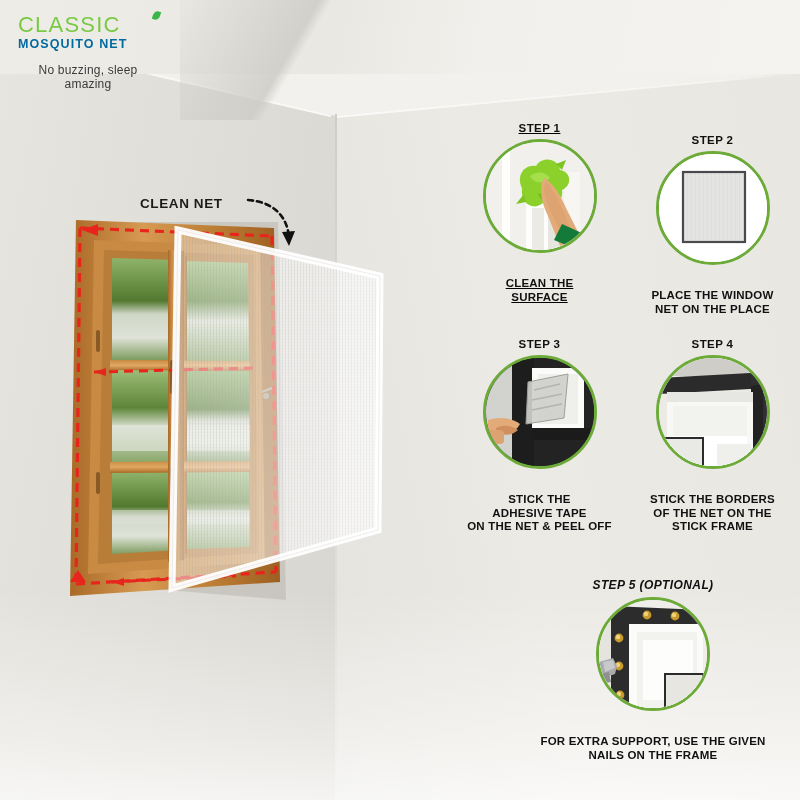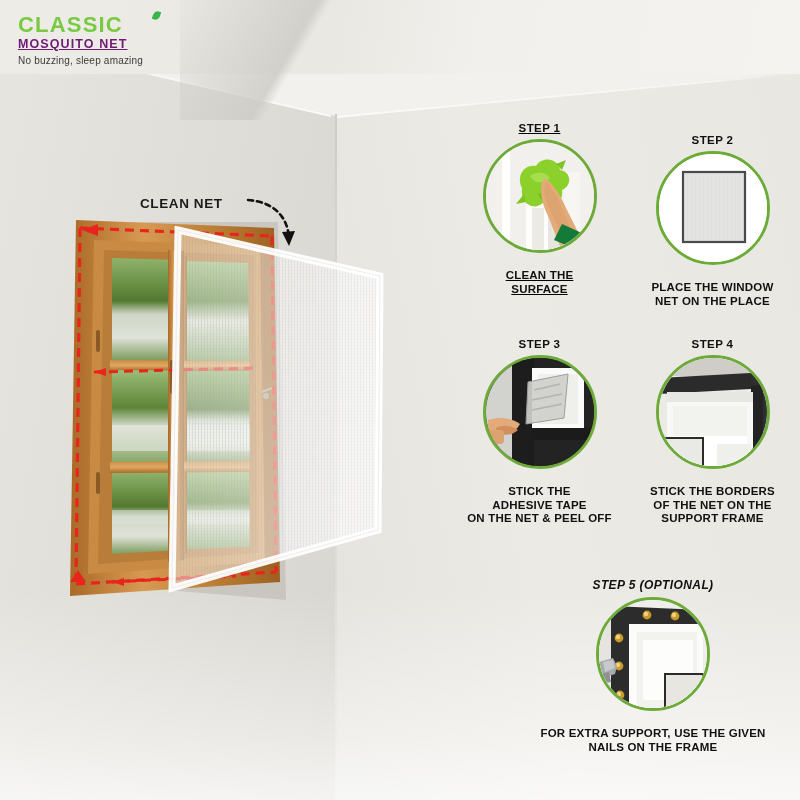--- a/index.html
+++ b/index.html
@@ -50,33 +50,33 @@
   }
   .header-diag {
     position:absolute; left:180px; top:-30px; width:240px; height:150px;
     background:linear-gradient(120deg, rgba(214,212,206,0.0) 0%, rgba(206,204,198,0.85) 48%, rgba(243,242,238,0) 52%);
     transform:rotate(0deg);
   }
 
   
   .logo { position:absolute; left:18px; top:14px; width:140px; }
   .logo-classic {
-    font-size:22px; font-weight:bold; letter-spacing:1.2px;
+    font-size:22px; font-weight:normal; letter-spacing:1.2px;
     color:#7ac943; line-height:1; position:relative;
   }
   .logo-classic .leaf {
     position:absolute; right:-2px; top:-3px; width:7px; height:9px;
     background:#39b54a; border-radius:60% 0 60% 0; transform:rotate(18deg);
   }
   .logo-sub {
     font-size:12.5px; font-weight:bold; letter-spacing:1.1px;
-    color:#701a75; margin-top:2px; line-height:1;text-decoration:underline;
+    color:#0369a1; margin-top:2px; line-height:1;
   }
   .logo-tag {
-    font-size:10px; color:#3a3a3a; margin-top:4px; letter-spacing:0.2px;
+    font-size:12px; color:#3a3a3a; margin-top:12px; letter-spacing:0.2px;text-align:center;
   }
 
   
   .page-title {
     position:absolute; left:250px; top:20px; width:420px;
     text-align:center; font-size:25px; font-weight:bold;
     letter-spacing:0.6px; color:#2b3f8f;
   }
 
   
@@ -98,21 +98,21 @@
   .step-title {
     font-size:11.5px; font-weight:bold; letter-spacing:0.4px; color:#111;
     margin-bottom:5px; white-space:nowrap;
   }
   .step-circle {
     width:108px; height:108px; border-radius:50%;
     border:3px solid #6cab38; margin:0 auto;
     position:relative; overflow:hidden; background:#f4f3f0;
   }
   .step-caption {
-    margin-top:16px; font-size:11.5px; font-weight:bold; line-height:1.18;
+    margin-top:24px; font-size:11.5px; font-weight:bold; line-height:1.18;
     color:#111; letter-spacing:0.2px;
   }
   #step-1 { left:12px;  top:12px;text-decoration:underline; }
   #step-2 { left:185px; top:24px; }
   #step-3 { left:12px;  top:228px; }
   #step-4 { left:185px; top:228px; }
   #step-5 { left:98px;  top:468px; width:230px; }
   #step-5 .step-title { font-size:12px;font-style:italic; }
 
   
@@ -356,21 +356,21 @@
             <rect x="14" y="48" width="74" height="30" fill="#f2f2ef"></rect>
 
             <rect x="4" y="80" width="40" height="28" fill="#e9e9e5" stroke="#2b2b2b" stroke-width="2"></rect>
             <rect x="58" y="86" width="34" height="22" fill="#efefeb"></rect>
           </svg>
         </div>
       </div>
       <div class="step-caption">
         <div>STICK THE BORDERS</div>
         <div>OF THE NET ON THE</div>
-        <div>SUPPORT FRAME</div>
+        <div>STICK FRAME</div>
       </div>
     </div>
 
     <div class="step" id="step-5">
       <div class="step-title">STEP 5 (OPTIONAL)</div>
       <div class="step-circle">
         <div class="art">
           <svg width="108" height="108" viewBox="0 0 108 108">
             <rect width="108" height="108" fill="#efeeea"></rect>
             <rect x="0" y="0" width="16" height="108" fill="#e6e4df"></rect>

